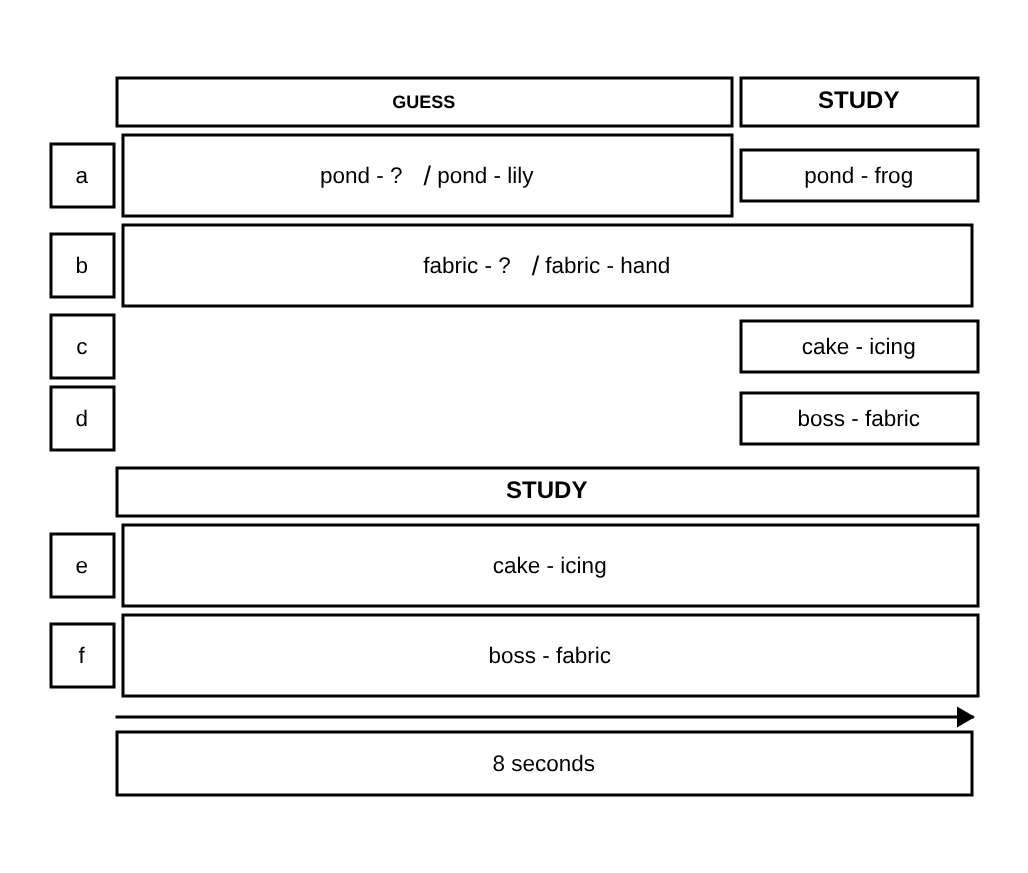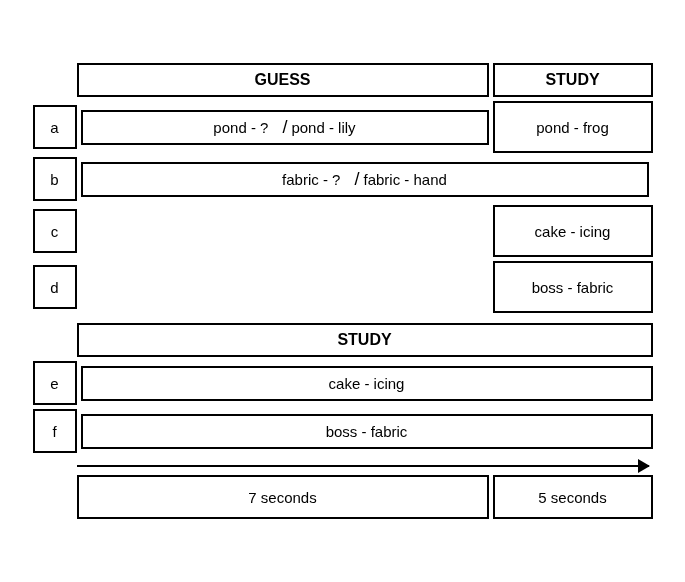--- a/index.html
+++ b/index.html
@@ -26,21 +26,21 @@
       flex-shrink: 0;
     }
     .guess-col {
       flex: 1;
       display: flex;
       justify-content: center;
       align-items: center;
       border: 2.5px solid #000;
       padding: 6px 10px;
       font-weight: bold;
-      font-size: 16px;
+      font-size: 12px;
       margin-right: 4px;
     }
     .study-col {
       width: 160px;
       flex-shrink: 0;
       display: flex;
       justify-content: center;
       align-items: center;
       border: 2.5px solid #000;
       padding: 6px 10px;
@@ -60,34 +60,34 @@
       align-items: center;
       justify-content: center;
       border: 2px solid #000;
       height: 44px;
       font-size: 15px;
       margin-right: 4px;
     }
     .guess-cell {
       flex: 1;
       border: 2px solid #000;
-      height: 35px;
+      height: 56px;
       display: flex;
       align-items: center;
       justify-content: center;
       font-size: 15px;
       margin-right: 4px;
       padding: 4px 8px;
       position: relative;
     }
     .study-cell {
       width: 160px;
       flex-shrink: 0;
       border: 2px solid #000;
-      height: 52px;
+      height: 36px;
       display: flex;
       align-items: center;
       justify-content: center;
       font-size: 15px;
       padding: 4px 8px;
     }
     .empty-cell {
       flex: 1;
       height: 44px;
       margin-right: 4px;
@@ -260,20 +260,17 @@
   <div class="timeline-row">
     <div class="label-col"></div>
     <div class="timeline-bar">
       <div class="arrow-line"></div>
     </div>
   </div>
 
   <div class="time-row">
     <div class="label-col"></div>
     <div class="time-cell-left">
-      <span>7 seconds</span>
-    </div>
-    <div class="time-cell-right">
-      <span>5 seconds</span>
+      <span>8 seconds</span>
     </div>
   </div>
 
 </div>
 
 </body></html>

